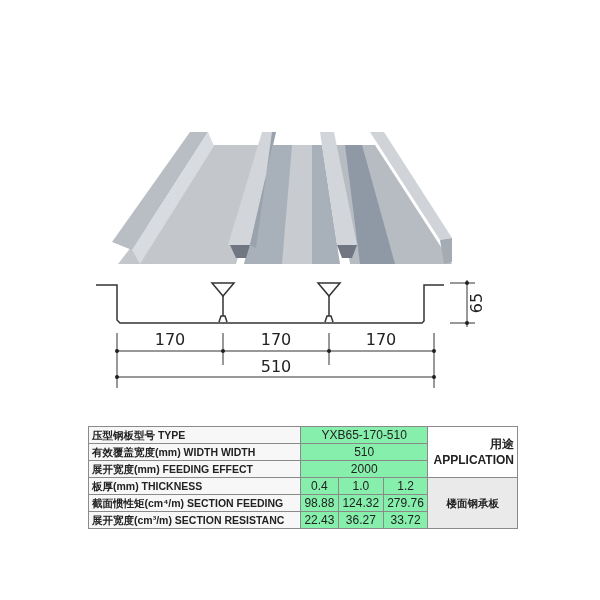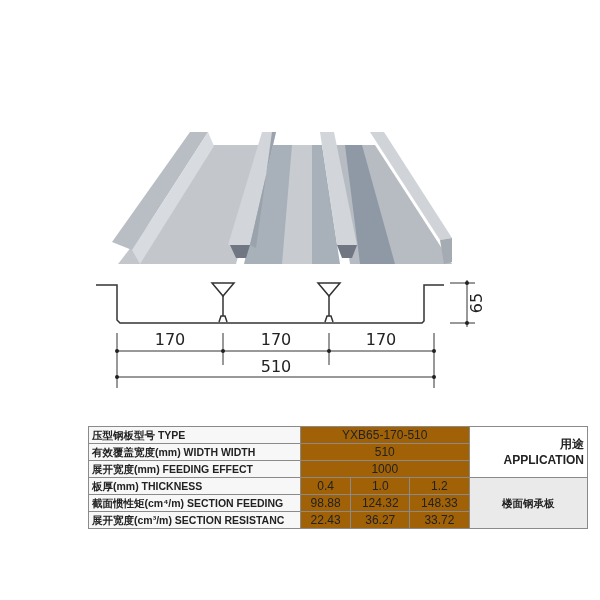--- a/index.html
+++ b/index.html
@@ -1,23 +1,23 @@
 <!DOCTYPE html>
 <html><head>
 <meta charset="utf-8">
 <style>
   html,body{margin:0;padding:0;background:#fff;}
   body{width:600px;height:600px;position:relative;overflow:hidden;font-family:"Liberation Sans","DejaVu Sans",sans-serif;color:#222;}
   .panel3d{position:absolute;left:0;top:0;width:600px;height:280px;}
   .profile{position:absolute;left:0;top:270px;width:600px;height:130px;}
   .dimtxt{font-family:"DejaVu Sans",sans-serif;font-size:16px;fill:#222;}
-  table.spec{position:absolute;left:88px;top:426px;border-collapse:collapse;width:500px;font-size:11px;}
+  table.spec{position:absolute;left:88px;top:426px;border-collapse:collapse;width:430px;font-size:11px;}
   table.spec td{border:1px solid #8a8a8a;height:16px;padding:0 3px;line-height:16px;white-space:nowrap;}
   td.lbl{background:#f7f7f7;width:205px;font-weight:bold;font-size:10.5px;}
-  td.val{background:#a16207;text-align:center;font-size:12px;}
+  td.val{background:#86efac;text-align:center;font-size:12px;}
   td.app{background:#fff;text-align:right;font-size:12px;font-weight:bold;line-height:14px;}
   td.app2{background:#eaeaea;text-align:center;font-size:10.5px;font-weight:bold;margin-top:20px;}
 </style>
 </head>
 <body>
 
 <svg class="panel3d" viewBox="0 0 600 280">
   <defs>
     <linearGradient id="flat" x1="0" y1="0" x2="1" y2="0">
       <stop offset="0" stop-color="#c9cdd2"></stop>
@@ -91,34 +91,34 @@
     <td class="lbl">压型钢板型号 TYPE</td>
     <td class="val" colspan="3">YXB65-170-510</td>
     <td class="app" rowspan="3"><span>用途</span><br><span>APPLICATION</span></td>
   </tr>
   <tr>
     <td class="lbl">有效覆盖宽度(mm)  WIDTH WIDTH</td>
     <td class="val" colspan="3">510</td>
   </tr>
   <tr>
     <td class="lbl">展开宽度(mm)  FEEDING EFFECT</td>
-    <td class="val" colspan="3">1000</td>
+    <td class="val" colspan="3">2000</td>
   </tr>
   <tr>
     <td class="lbl">板厚(mm)  THICKNESS</td>
     <td class="val">0.4</td>
     <td class="val">1.0</td>
     <td class="val">1.2</td>
     <td class="app2" rowspan="3">楼面钢承板</td>
   </tr>
   <tr>
     <td class="lbl">截面惯性矩(cm⁴/m)  SECTION FEEDING</td>
     <td class="val">98.88</td>
     <td class="val">124.32</td>
-    <td class="val">148.33</td>
+    <td class="val">279.76</td>
   </tr>
   <tr>
     <td class="lbl">展开宽度(cm³/m)  SECTION RESISTANC</td>
     <td class="val">22.43</td>
     <td class="val">36.27</td>
     <td class="val">33.72</td>
   </tr>
 </tbody>
   </table>
 

